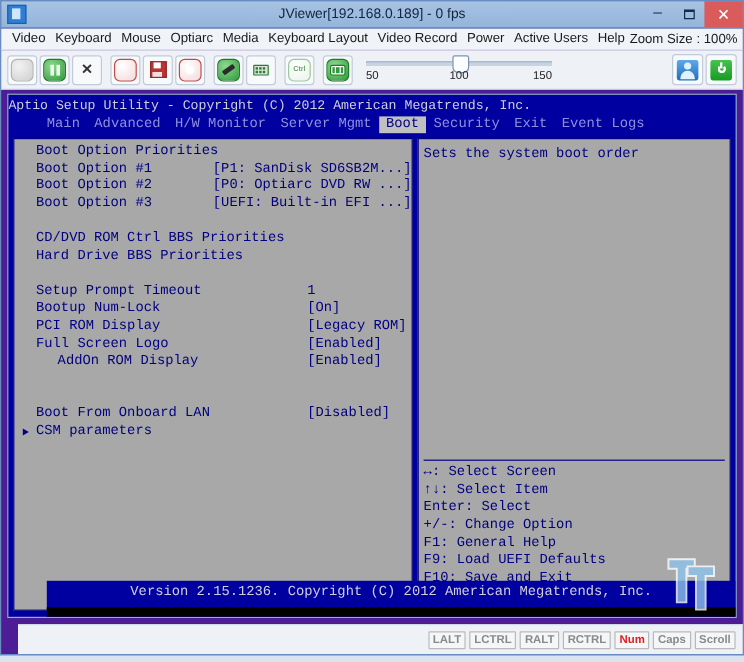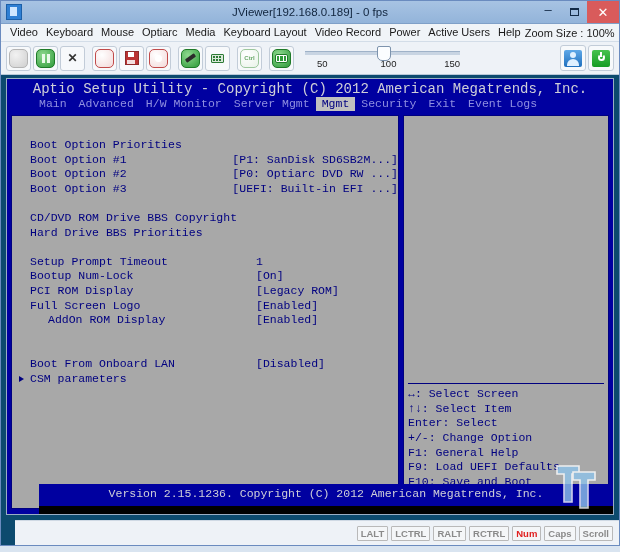--- a/index.html
+++ b/index.html
@@ -4,21 +4,21 @@
 <style>
   html,body{margin:0;padding:0;}
   body{
     width:620px;height:552px;overflow:hidden;
     background:#d9e4f0;
     font-family:"Liberation Sans",sans-serif;
     -webkit-font-smoothing:none;
   }
   .window{
     position:absolute;left:0;top:0;width:620px;height:546px;
-    background:#0c4a6e;
+    background:#4c1d95;
     border:1px solid #6a8bbf;
     box-sizing:border-box;
   }
   
   .titlebar{
     position:relative;height:22px;
     background:linear-gradient(#a7c3e3,#93b4da);
     border-bottom:1px solid #7fa0c8;
     display:flex;align-items:center;
   }
@@ -121,21 +121,21 @@
   .slider-track{
     position:absolute;top:8px;left:0;right:0;height:3px;
     background:#c8d4e2;border-top:1px solid #9fb2c8;
   }
   .slider-thumb{
     position:absolute;top:3px;left:50%;margin-left:-6px;
     width:12px;height:13px;background:#fbfdff;border:1px solid #7d93ad;
     border-radius:2px 2px 5px 5px;
   }
   .slider-lbls{
-    position:absolute;top:15px;left:12px;right:0;height:12px;font-size:9.5px;color:#222;
+    position:absolute;top:15px;left:0;right:0;height:12px;font-size:9.5px;color:#222;
   }
   .slider-lbls span{position:absolute;}
   .sl-50{left:0;}
   .sl-100{left:50%;transform:translateX(-50%);}
   .sl-150{right:0;}
   .tb-right{margin-left:auto;display:flex;align-items:center;}
   .tb-btn.big{width:24px;height:24px;}
   .user-ic{
     width:18px;height:17px;
     background:linear-gradient(#5fa8e8,#1f6fbd);
@@ -164,37 +164,37 @@
   
   .console{
     position:relative;margin:3px 5px 0 5px;height:437px;
     background:#0000a0;
     border:1px solid #9aaec4;
     box-sizing:border-box;
     font-family:"Liberation Mono","DejaVu Sans Mono",monospace;
     overflow:hidden;
   }
   .bios-title{
-    text-align:center;color:#cfcfd8;font-size:14px;
+    color:#cfcfd8;font-size:11px;
     line-height:14px;padding-top:3px;letter-spacing:0px;
   }
   .bios-tabs{
     display:flex;font-size:11.5px;line-height:14px;
     padding-left:26px;color:#8f8fe0;margin-top:1px;
   }
   .bios-tab{padding:0 6px;white-space:pre;cursor:default;}
   .bios-tab.active{background:#c0c0c0;color:#000080;}
   .panes{
     display:flex;margin:4px 4px 0 4px;height:394px;
   }
   .pane-left{
-    width:388px;background:#a8a8a8;
+    width:333px;background:#a8a8a8;
     border:1px solid #000080;
     box-sizing:border-box;
-    padding:22px 0 0 0;position:relative;
+    padding:3px 0 0 0;position:relative;
   }
   .pane-gap{width:4px;}
   .pane-right{
     flex:1;background:#a8a8a8;
     border:1px solid #000080;
     box-sizing:border-box;
     padding:6px 4px 0 4px;position:relative;
   }
   .row{
     display:flex;font-size:11.5px;line-height:14.6px;color:#000080;
@@ -367,21 +367,21 @@
 
   <div class="console">
 
     <div class="bios-title">Aptio Setup Utility - Copyright (C) 2012 American Megatrends, Inc.</div>
 
     <div class="bios-tabs">
       <div class="bios-tab">Main</div>
       <div class="bios-tab">Advanced</div>
       <div class="bios-tab">H/W Monitor</div>
       <div class="bios-tab">Server Mgmt</div>
-      <div class="bios-tab active">Mgmt</div>
+      <div class="bios-tab active">Boot</div>
       <div class="bios-tab">Security</div>
       <div class="bios-tab">Exit</div>
       <div class="bios-tab">Event Logs</div>
     </div>
 
     <div class="panes">
 
       <div class="pane-left">
         <div class="row hdr">
           <span class="lab">Boot Option Priorities</span>
@@ -396,21 +396,21 @@
           <span class="val">[P0: Optiarc DVD RW ...]</span>
         </div>
         <div class="row">
           <span class="lab">Boot Option #3</span>
           <span class="val">[UEFI: Built-in EFI ...]</span>
         </div>
 
         <div class="spacer"></div>
 
         <div class="row">
-          <span class="lab">CD/DVD ROM Drive BBS Copyright</span>
+          <span class="lab">CD/DVD ROM Ctrl BBS Priorities</span>
         </div>
         <div class="row">
           <span class="lab">Hard Drive BBS Priorities</span>
         </div>
 
         <div class="spacer"></div>
 
         <div class="row">
           <span class="lab">Setup Prompt Timeout</span>
           <span class="val">1</span>
@@ -441,30 +441,31 @@
         </div>
         <div class="row indent-marker">
           <span class="tri"></span>
           <span class="lab">CSM parameters</span>
         </div>
       </div>
 
       <div class="pane-gap"></div>
 
       <div class="pane-right">
+        <div class="help-text">Sets the system boot order</div>
 
         <div class="legend">
           <div class="legend-sep"></div>
           <div class="lrow">↔: Select Screen</div>
           <div class="lrow">↑↓: Select Item</div>
           <div class="lrow">Enter: Select</div>
           <div class="lrow">+/-: Change Option</div>
           <div class="lrow">F1: General Help</div>
           <div class="lrow">F9: Load UEFI Defaults</div>
-          <div class="lrow">F10: Save and Boot</div>
+          <div class="lrow">F10: Save and Exit</div>
           <div class="lrow">ESC: Exit</div>
         </div>
       </div>
     </div>
 
     <div class="bios-footer">
       <div class="bios-version">Version 2.15.1236. Copyright (C) 2012 American Megatrends, Inc.</div>
       <div class="footer-black"></div>
     </div>
 

